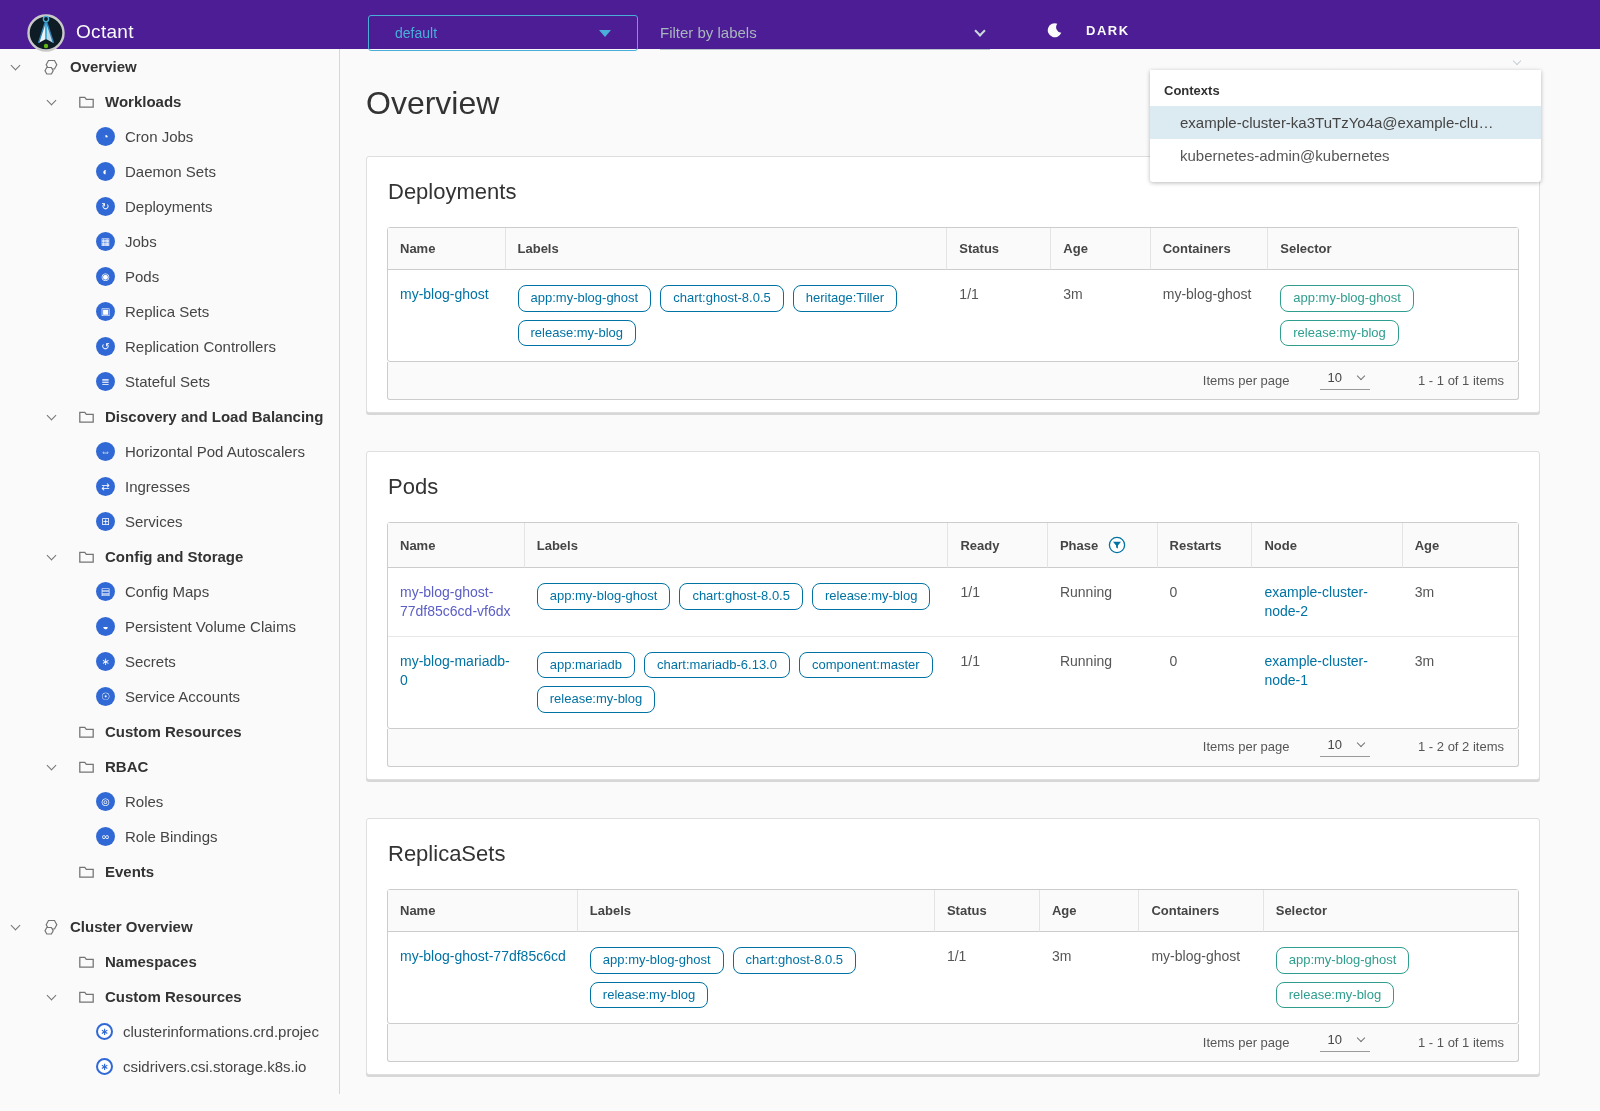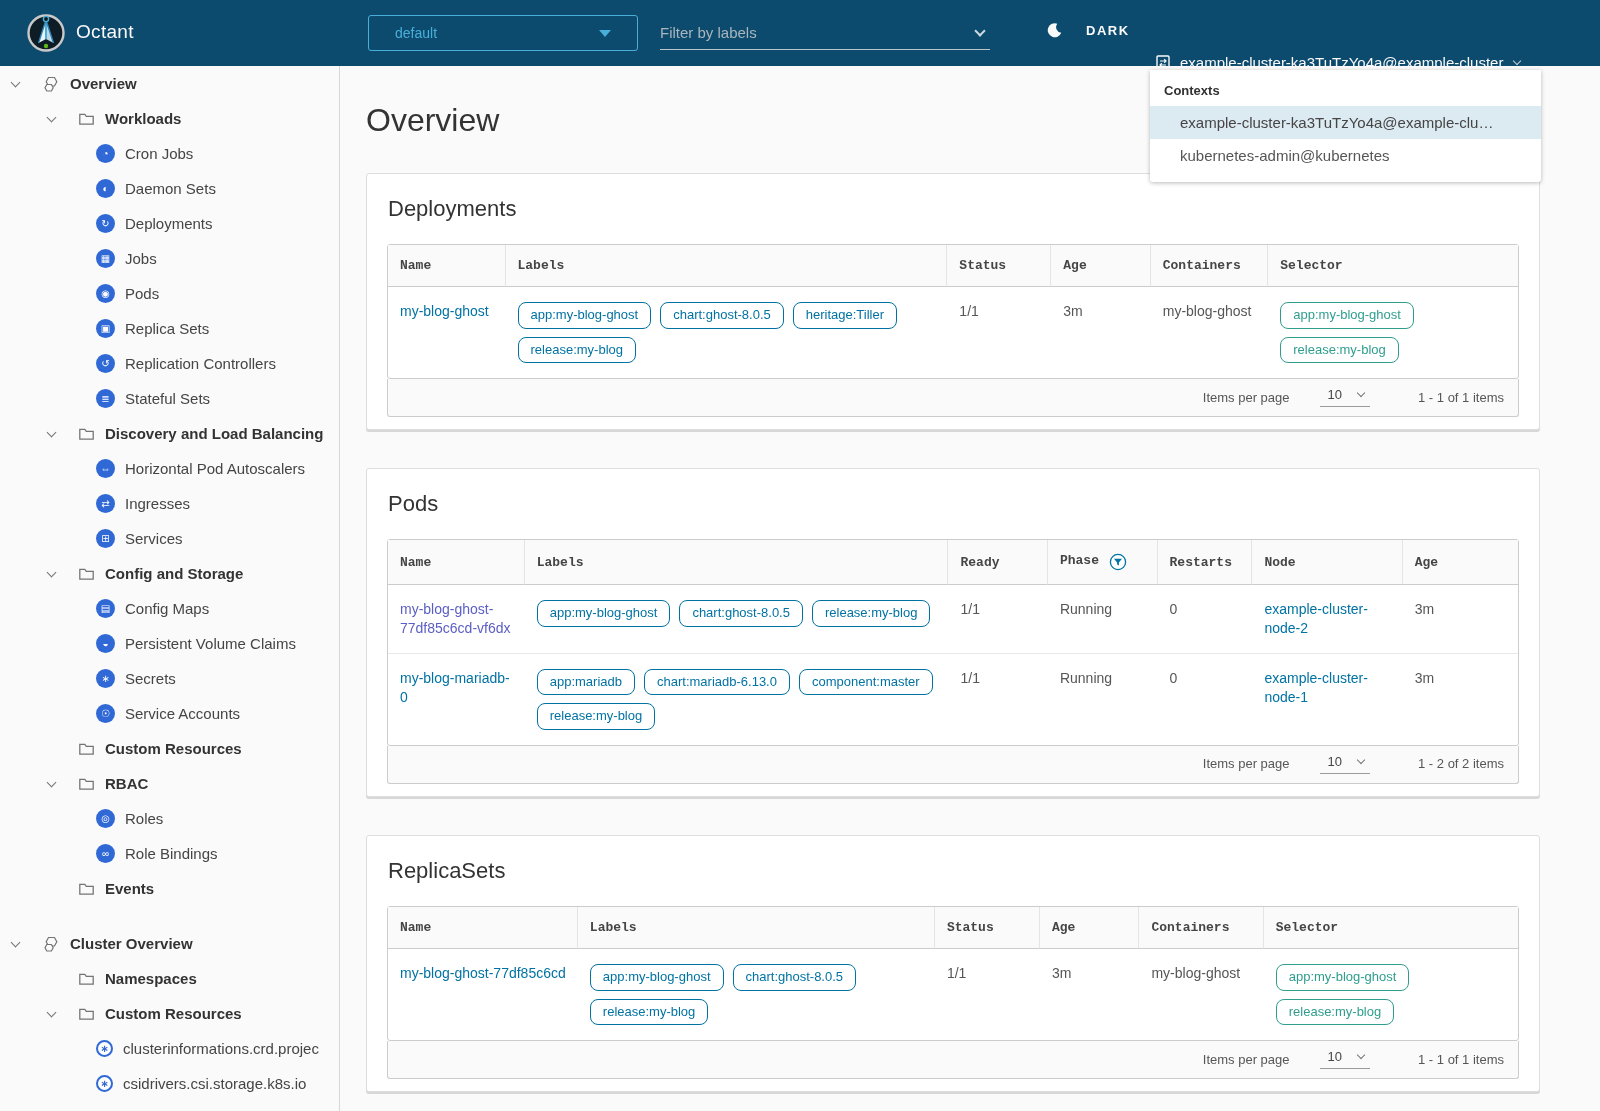--- a/index.html
+++ b/index.html
@@ -1,20 +1,20 @@
 <!DOCTYPE html>
 <html><head>
 <meta charset="utf-8">
 <style>
   * { margin:0; padding:0; box-sizing:border-box; }
   html,body { width:1600px; height:1111px; overflow:hidden; }
   body { font-family:"Liberation Sans","DejaVu Sans",sans-serif; background:#fafafa; color:#454545; }
 
   
-  .header { position:relative; height:66px; background:#0c4a6e; color:#fafafa; z-index:50; }
+  .header { position:relative; height:49px; background:#4c1d95; color:#fafafa; z-index:50; }
   .logo { position:absolute; left:26px; top:13px; width:40px; height:40px; }
   .app-name { position:absolute; left:76px; top:21px; font-size:19px; letter-spacing:.3px; color:#fafafa; }
   .ns-select { position:absolute; left:368px; top:15px; width:270px; height:36px; border:1px solid #49afd9; border-radius:3px; display:flex; align-items:center; padding:0 26px; color:#49afd9; font-size:14px; cursor:pointer; }
   .ns-caret { margin-left:auto; width:0; height:0; border-left:6px solid transparent; border-right:6px solid transparent; border-top:7px solid #49afd9; }
   .filter-wrap { position:absolute; left:660px; top:16px; width:330px; height:34px; border-bottom:1px solid #b9c6cc; display:flex; align-items:center; }
   .filter-input { flex:1; background:transparent; border:none; outline:none; color:#fafafa; font-size:15px; font-family:inherit; }
   .filter-input::placeholder { color:#a9b6bd; opacity:1; }
   .chev { display:inline-block; width:8px; height:8px; border-right:2px solid currentColor; border-bottom:2px solid currentColor; transform:rotate(45deg); }
   .filter-chev { color:#cdd8dd; margin:0 6px 4px 0; }
   .theme-toggle { position:absolute; left:1046px; top:22px; display:flex; align-items:center; gap:23px; cursor:pointer; }
@@ -48,21 +48,21 @@
   .page-title { font-size:32px; font-weight:300; color:#333; margin:6px 0 34px 0; }
 
   
   .card { background:#fff; border:1px solid #dedede; border-radius:3px; box-shadow:0 2px 0 0 #d7d7d7; padding:16px 20px 12px 20px; margin-bottom:38px; }
   .card-title { font-size:22px; font-weight:400; color:#333; margin:6px 0 22px 1px; }
   table.dg { width:100%; border-collapse:separate; border-spacing:0; border:1px solid #ccc; border-radius:3px; table-layout:fixed; }
   .dg th { background:#fafafa; text-align:left; font-size:13px; font-weight:700; color:#454545; padding:13px 12px; border-bottom:1px solid #ccc; }
   .dg th:not(:last-child){ border-right:1px solid #e4e4e4; }
   .dg td { padding:15px 12px; font-size:14px; color:#565656; vertical-align:top; line-height:1.35; }
   .dg tr + tr td { border-top:1px solid #e8e8e8; }
-  .th-inner { display:flex; align-items:flex-start; gap:10px;font-family:Liberation Mono, monospace; }
+  .th-inner { display:flex; align-items:center; gap:10px; }
   .dg-footer { display:flex; align-items:center; justify-content:flex-end; gap:14px; background:#fafafa; border:1px solid #ccc; border-top:none; padding:8px 14px 9px; font-size:13px; color:#565656; border-radius:0 0 3px 3px; }
   .page-size { display:flex; align-items:center; gap:16px; border-bottom:1px solid #9a9a9a; padding:0 6px 4px 8px; margin-left:16px; cursor:pointer; color:#454545; }
   .page-size .chev { width:6px; height:6px; border-width:0 1.5px 1.5px 0; color:#747474; margin-top:-3px; }
   .range { margin-left:34px; }
 
   a.cell-link { color:#0072a3; text-decoration:none; cursor:pointer; }
   a.cell-link.purple { color:#5b5ec4; }
   .badges { display:flex; flex-wrap:wrap; gap:9px; row-gap:8px; }
   .badge { display:inline-block; border:1px solid #0072a3; color:#0072a3; border-radius:8px; padding:3px 12px 4px; font-size:13px; white-space:nowrap; background:#fff; }
   .badge.teal { border-color:#2f9e8e; color:#2f9e8e; }

